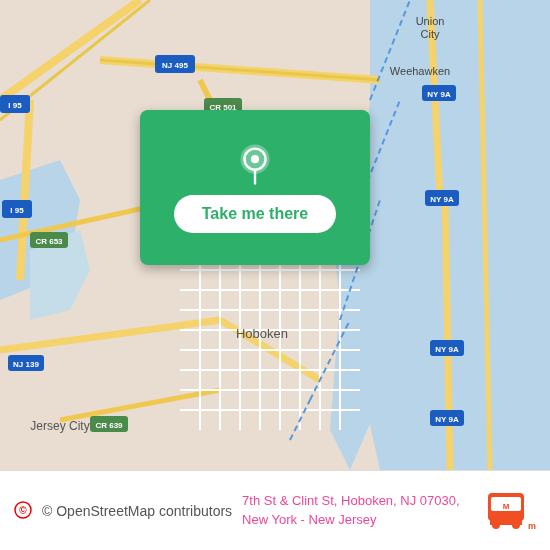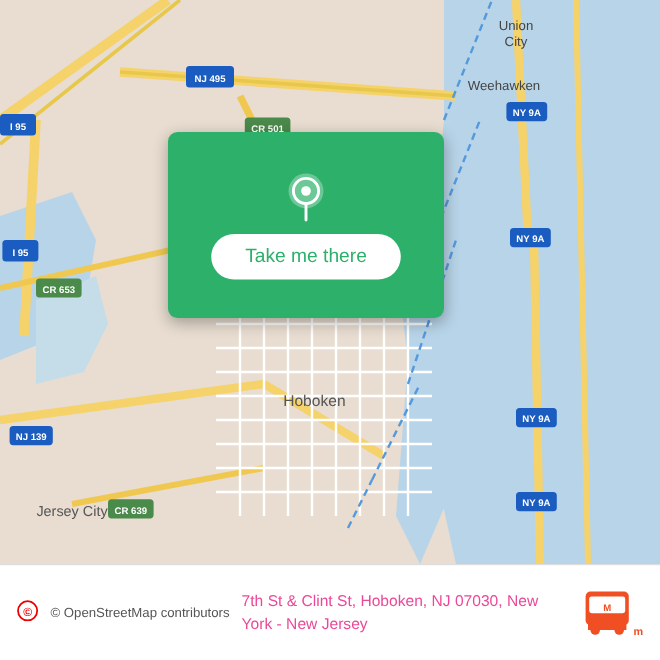--- a/index.html
+++ b/index.html
@@ -49,21 +49,21 @@
       height: 42px;
     }
 
     .take-me-there-btn {
       background: white;
       color: #2db06a;
       border: none;
       border-radius: 25px;
       padding: 10px 28px;
       font-size: 16px;
-      font-weight: normal;
+      font-weight: bold;
       cursor: pointer;
       white-space: nowrap;
     }
 
     
     .bottom-bar {
       width: 550px;
       height: 80px;
       background: white;
       display: flex;
@@ -211,21 +211,21 @@
 </div>
 
 <div class="bottom-bar">
 
   <div class="osm-logo">
     <svg width="18" height="18" viewBox="0 0 18 18">
       <circle cx="9" cy="9" r="8" fill="#fff" stroke="#e00" stroke-width="1.5"></circle>
       <text x="9" y="13" text-anchor="middle" font-size="10" font-weight="bold" fill="#e00">©</text>
     </svg>
   </div>
-  <div style="font-size:11px; color:#555; flex-shrink:0;">© OpenStreetMap contributors</div>
+  <div style="font-size:14px; color:#555; flex-shrink:0;">© OpenStreetMap contributors</div>
 
   <div class="address-text">7th St &amp; Clint St, Hoboken, NJ 07030, New York - New Jersey</div>
 
   <div class="moovit-logo">
     <svg width="50" height="44" viewBox="0 0 50 44" xmlns="http://www.w3.org/2000/svg">
 
       <rect x="2" y="4" width="36" height="28" rx="4" fill="#f04e23"></rect>
       <rect x="5" y="8" width="30" height="14" rx="2" fill="white"></rect>
       <circle cx="10" cy="36" r="4" fill="#f04e23"></circle>
       <circle cx="30" cy="36" r="4" fill="#f04e23"></circle>

